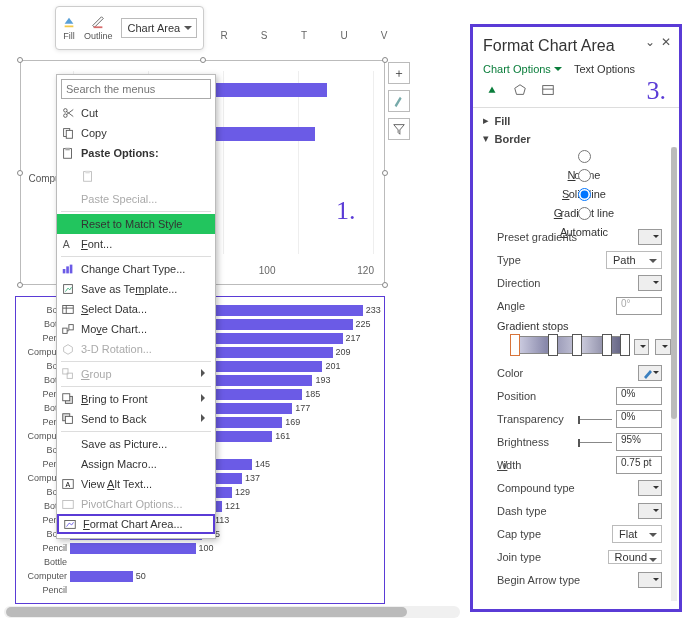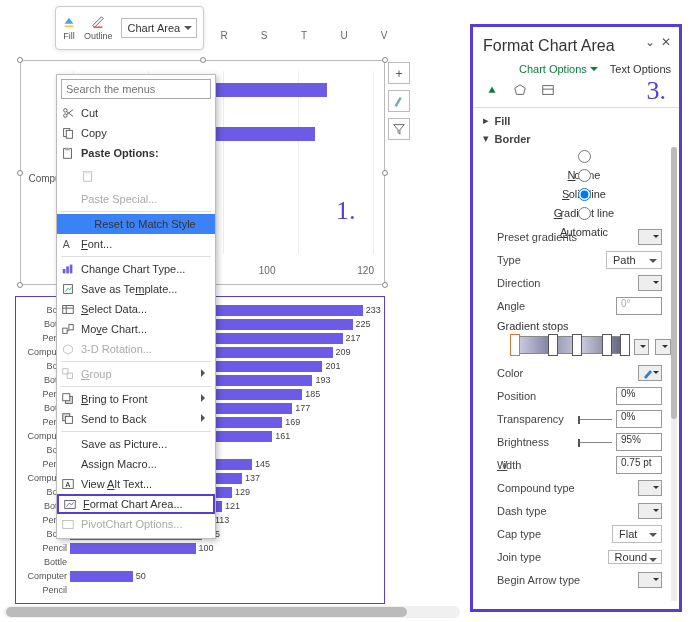--- a/index.html
+++ b/index.html
@@ -30,21 +30,21 @@
   .side-icons div { width:22px; height:22px; border:1px solid #bbb; background:#fff; display:flex; align-items:center; justify-content:center; font-size:12px;}
 
   .annot { position:absolute; font-size:26px; color:#5a3bd6; font-family:Georgia, serif;}
 
   
   .ctx { position:absolute; left:56px; top:74px; width:160px; background:#fff; border:1px solid #bbb; box-shadow:2px 2px 6px rgba(0,0,0,.25); padding-bottom:4px; z-index:20;}
   .ctx input { width:calc(100% - 8px); margin:4px; height:20px; border:1px solid #aaa; padding:0 4px; font-size:11px;}
   .ctx .mi { display:flex; align-items:center; height:20px; padding:0 6px 0 4px; gap:6px; font-size:11px; position:relative;}
   .ctx .mi.iconless { padding-left:24px;}
   .ctx .mi .icw { width:14px; display:flex; justify-content:center;}
-  .ctx .mi.hov { background:#3b82f6;justify-content:center;}
+  .ctx .mi.hov { background:#22c55e;}
   .ctx .mi.dis { color:#aaa;}
   .ctx .mi .arr { position:absolute; right:6px; top:5px; border:4px solid transparent; border-left-color:#555;}
   .ctx .sep { height:1px; background:#ddd; margin:2px 4px;}
   .ctx .hl { border:2px solid #5a3bd6;}
 
   
   .chart2 { position:absolute; left:15px; top:296px; width:370px; height:308px; border:1px solid #5a3bd6; background:#fff; overflow:hidden;}
   .chart2 .brow { display:flex; align-items:center; height:14px;}
   .chart2 .brow .blab { width:54px; text-align:right; font-size:9px; color:#555; padding-right:3px;}
   .chart2 .brow .bw { flex:1; position:relative; height:100%; display:flex; align-items:center;}
@@ -52,21 +52,21 @@
   .chart2 .brow .bv { font-size:9px; margin-left:3px; color:#444;}
 
   
   .hscroll { position:absolute; left:4px; bottom:4px; right:230px; height:12px; background:#f0f0f0; border-radius:6px;}
   .hscroll .thumb { position:absolute; left:2px; top:1px; height:10px; width:88%; background:#bbb; border-radius:5px;}
 
   
   .pane { position:absolute; right:8px; top:24px; bottom:10px; width:212px; border:3px solid #5a3bd6; background:#fff; padding:10px 8px 8px 10px; overflow:hidden;}
   .pane h1 { font-size:16px; font-weight:400; color:#333; margin-bottom:8px;}
   .pane .px { position:absolute; right:8px; top:8px; display:flex; gap:6px; color:#555;}
-  .pane .tabs { display:flex; gap:12px; font-size:11px; margin-bottom:8px; align-items:center;justify-content:flex-end;}
+  .pane .tabs { display:flex; gap:12px; font-size:11px; margin-bottom:8px; align-items:center;}
   .pane .tabs span:first-child { color:#0a7d3b;}
   .pane .tabs .dd::after{content:"";display:inline-block;margin-left:3px;border:4px solid transparent;border-top-color:#0a7d3b;transform:translateY(2px);}
   .pane .iconrow { display:flex; gap:14px; margin-bottom:10px; padding-left:2px;}
   .pane .iconrow .on svg path { fill:#0a7d3b;}
   .pane .secline { height:1px; background:#ddd; margin:0 -8px 6px -10px;}
   .pane .sec { font-size:11px; color:#444; display:flex; align-items:center; gap:6px; margin:2px 0 5px 0;}
   .pane .sec b { font-weight:600;}
   .pane .ro { display:flex; align-items:center; gap:6px; font-size:11px; margin:2px 0 2px 14px; height:17px;flex-direction:column;}
   .pane .ro input[type=radio]{margin:0;}
   .pane .fr { display:flex; justify-content:space-between; align-items:center; font-size:11px; margin:3px 9px 3px 14px; height:20px;}
@@ -314,36 +314,36 @@
       </div>
       <div class="mi">
         <span class="icw">
           <svg class="icon" viewBox="0 0 16 16">
             <rect x="2" y="3" width="12" height="10" fill="none" stroke="#555"></rect>
             <text x="5" y="11" font-size="8">A</text>
           </svg>
         </span>
         <span>View <span style="text-decoration:underline">A</span>lt Text...</span>
       </div>
+      <div class="mi dis">
+        <span class="icw">
+          <svg class="icon" viewBox="0 0 16 16">
+            <rect x="2" y="4" width="12" height="9" fill="none" stroke="#bbb"></rect>
+          </svg>
+        </span>
+        <span>PivotChart Options...</span>
+      </div>
       <div class="mi hl">
         <span class="icw">
           <svg class="icon" viewBox="0 0 16 16">
             <rect x="2" y="4" width="12" height="9" fill="none" stroke="#555"></rect>
             <path d="M4 11l3-4 3 2 2-3" fill="none" stroke="#6b5be6"></path>
           </svg>
         </span>
         <span><span style="text-decoration:underline">F</span>ormat Chart Area...</span>
-      </div>
-      <div class="mi dis">
-        <span class="icw">
-          <svg class="icon" viewBox="0 0 16 16">
-            <rect x="2" y="4" width="12" height="9" fill="none" stroke="#bbb"></rect>
-          </svg>
-        </span>
-        <span>PivotChart Options...</span>
       </div>
     </div>
 </div>
 <div class="annot" style="left:180px;top:454px">2.</div>
 
 <div class="chart2">
   <div id="c2rows" style="padding-top:6px">
       <div class="brow">
         <span class="blab">Book</span>
         <div class="bw">

